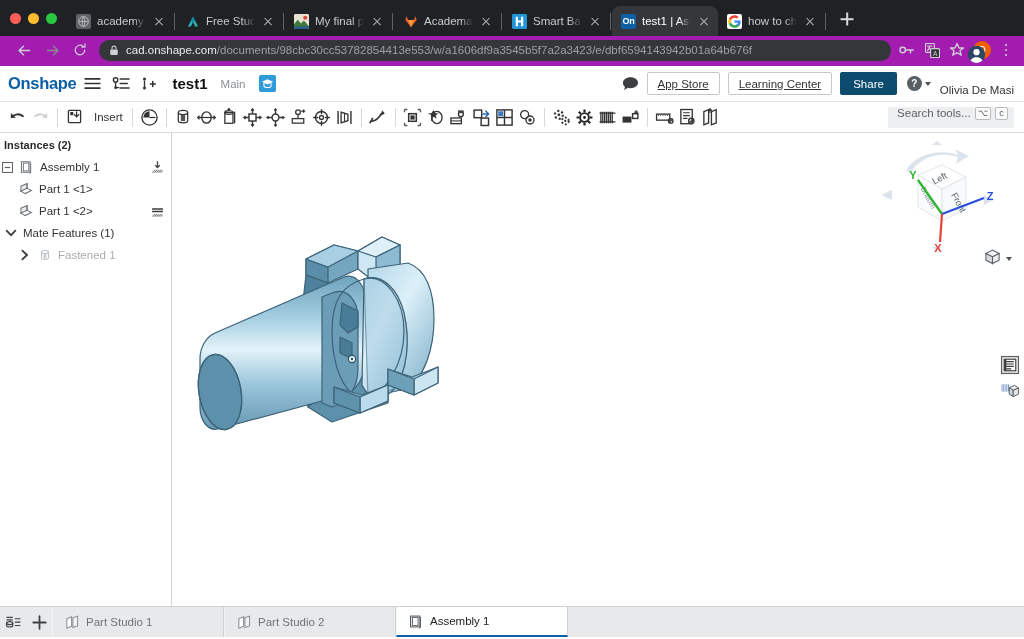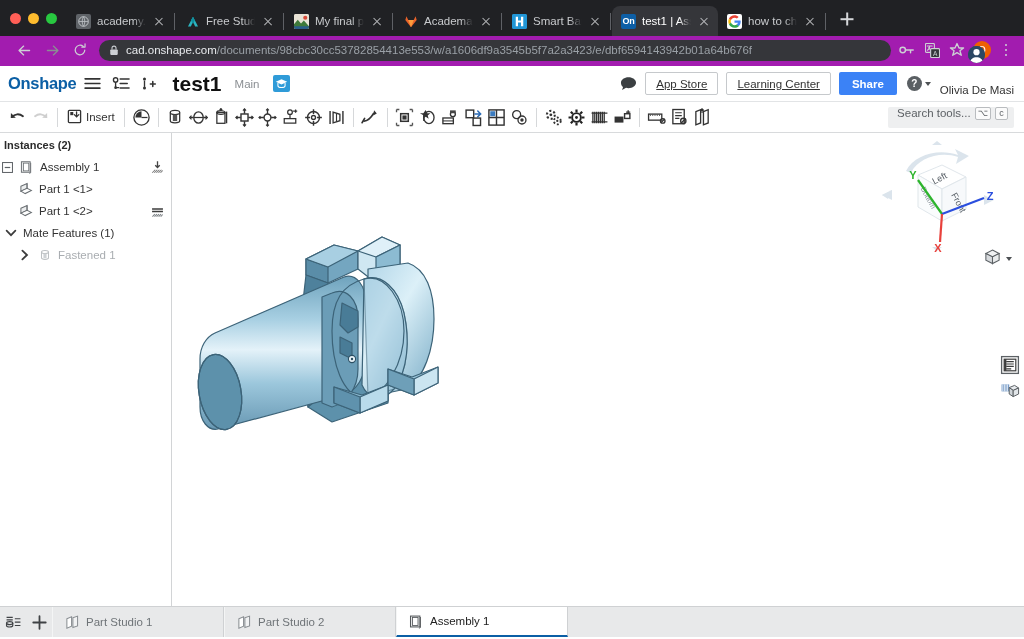--- a/index.html
+++ b/index.html
@@ -85,37 +85,36 @@
   .kebab { width:16px; display:flex; flex-direction:column; align-items:center; gap:2.5px; }
   .kebab i { width:2.5px; height:2.5px; background:#cdd0d4; border-radius:50%; display:block;}
 
   
   .os-header {
     height:36px; background:#fff; display:flex; align-items:center;
     padding:0 10px 0 8px; border-bottom:1px solid #e2e4e6;
   }
   .os-logo { font-size:16.5px; font-weight:bold; color:#0b5fa5; letter-spacing:-0.3px; }
   .hdr-icon { width:24px; height:24px; display:flex; align-items:center; justify-content:center; margin-left:4px; color:#333; }
-  .doc-title { font-size:21px; font-weight:bold; color:#111; margin-left:12px; }
+  .doc-title { font-size:15px; font-weight:bold; color:#111; margin-left:12px; }
   .doc-branch { font-size:11.5px; color:#8b8f93; margin-left:13px; }
   .grad-badge {
     width:17px; height:17px; background:#2f9bd8; border-radius:2px; margin-left:14px;
     display:flex; align-items:center; justify-content:center;
   }
   .hdr-spacer { flex:1 1 auto; }
   .hdr-btn {
     height:23px; border:1px solid #c6c9cc; border-radius:2px; background:#fff;
     font-size:11.5px; color:#333; padding:0 10px; display:flex; align-items:center;
     margin-left:8px; font-family:"Liberation Sans",sans-serif;text-decoration:underline;
   }
   .share-btn {
-    height:23px; background:#3b82f6; color:#fff; border:none; border-radius:2px;
+    height:23px; background:#0c4a6e; color:#fff; border:none; border-radius:2px;
     font-size:11.5px; padding:0 13px; display:flex; align-items:center; margin-left:8px;
     font-family:"Liberation Sans",sans-serif;
-    font-weight:bold;
   }
   .help-wrap { display:flex; align-items:center; margin-left:10px; gap:3px; }
   .help-circ {
     width:15px; height:15px; border-radius:50%; background:#5a5f63; color:#fff;
     font-size:10px; font-weight:bold; display:flex; align-items:center; justify-content:center;
   }
   .caret-dn { width:0;height:0;border-left:3.5px solid transparent;border-right:3.5px solid transparent;border-top:4.5px solid #4d5154; }
   .user-wrap { display:flex; align-items:center; gap:21px; margin-left:9px; font-size:11.5px; color:#333;flex-direction:column;}
   .user-av {
     width:17px;height:17px;border-radius:50%;background:#35506b; overflow:hidden;
@@ -127,21 +126,21 @@
   .os-toolbar {
     height:31px; background:#fff; border-bottom:1px solid #d8dadc;
     display:flex; align-items:center; padding:0 6px;
   }
   .tb-btn {
     width:23px; height:25px; display:flex; align-items:center; justify-content:center;
     color:#3c3c3c; flex:0 0 auto;
   }
   .tb-btn.dim { opacity:.35; }
   .tb-sep { width:1px; height:19px; background:#d6d8da; margin:0 5px; flex:0 0 1px;}
-  .tb-insert { display:flex; align-items:center; gap:4px; padding:0 4px; font-size:11.5px; color:#333; }
+  .tb-insert { display:flex; align-items:center; gap:12px; padding:0 4px; font-size:11.5px; color:#333; }
   .tb-spacer { flex:1 1 auto; }
   .search-tools {
     height:21px; background:#eeeff0; border-radius:2px; display:flex; align-items:flex-start;
     gap:4px; padding:0 6px 0 9px; font-size:11.5px; color:#5d6165; margin-right:4px;
   }
   .kbd {
     border:1px solid #b9bcbf; border-radius:2px; min-width:13px; height:13px;
     font-size:9px; color:#5d6165; display:flex; align-items:center; justify-content:center;
     padding:0 2px; background:#fbfbfb;
   }

